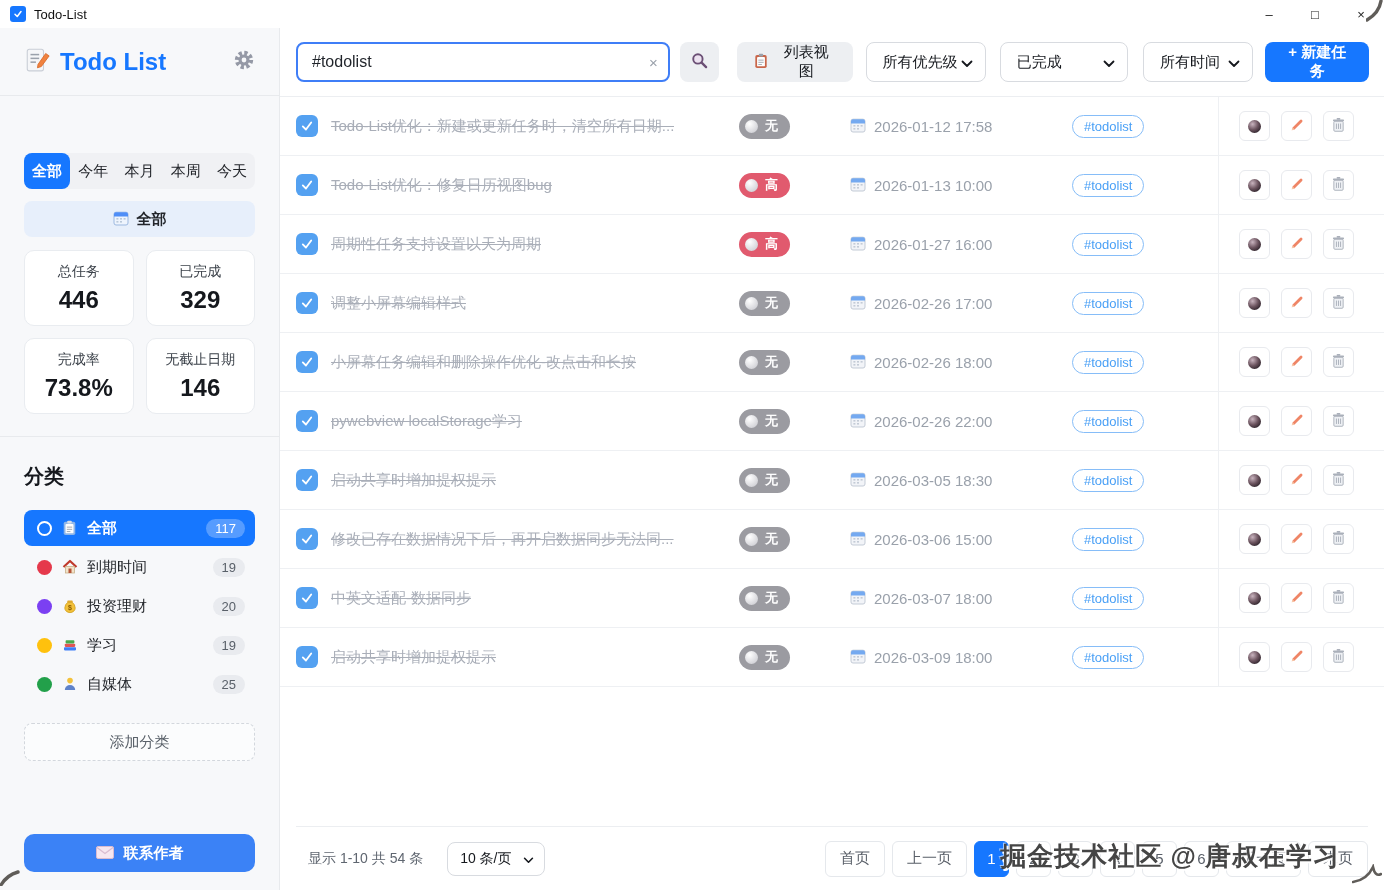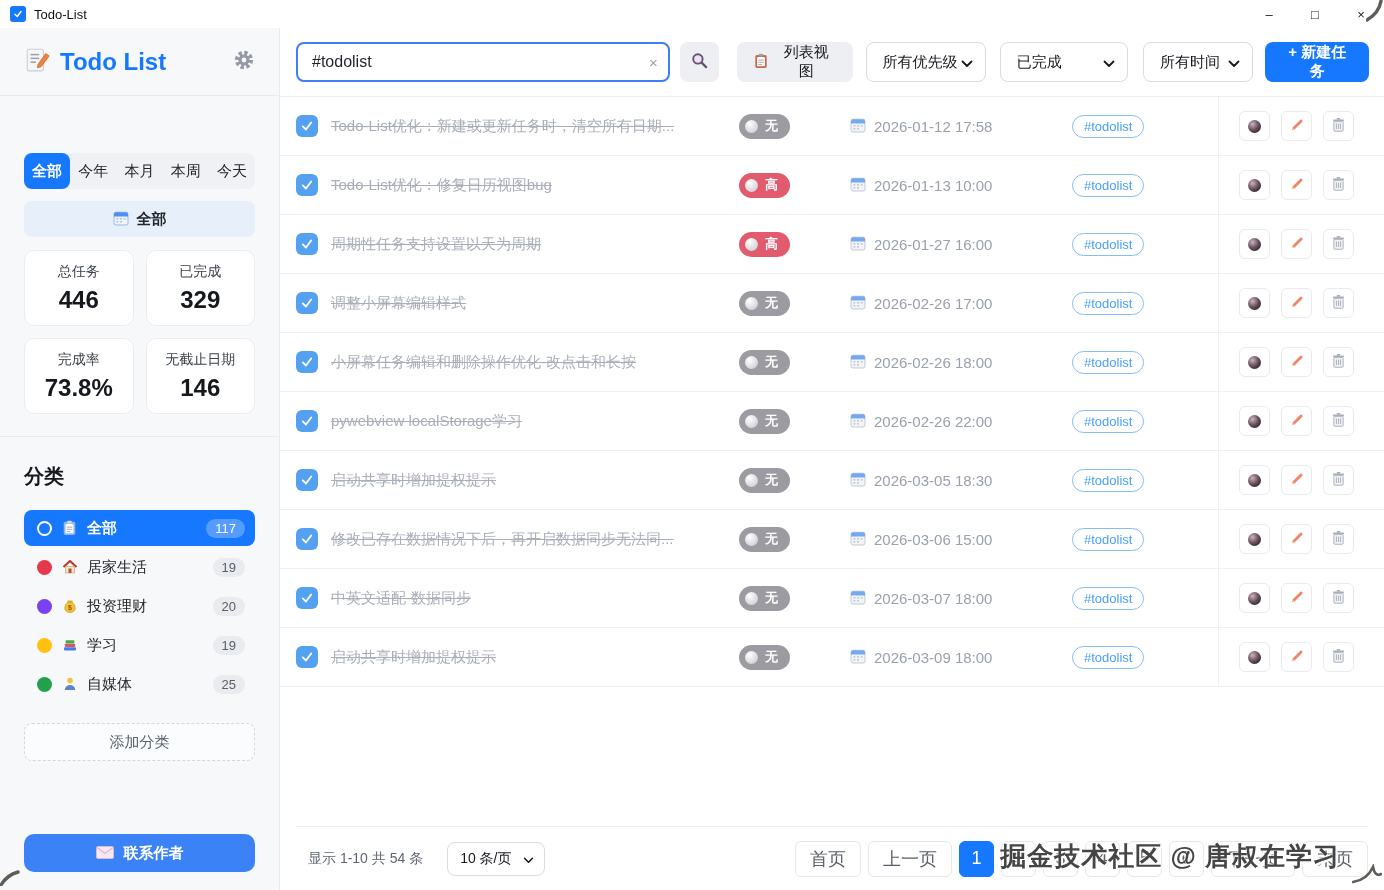--- a/index.html
+++ b/index.html
@@ -102,21 +102,21 @@
   .abtn { width:31px; height:30px; border:1px solid #e8eaee; background:#fff; border-radius:6px;
     display:flex; align-items:center; justify-content:center; }
   .eye-ball { width:13px; height:13px; border-radius:50%;
     background:radial-gradient(circle at 35% 32%, #c9b4bf, #6d5560 45%, #2e232b 80%); }
 
   .footer { margin:auto 16px 0; border-top:1px solid #eceef1; height:64px; display:flex; align-items:center; }
   .pg-summary { font-size:14px; color:#5f6670; padding-left:12px; }
   .page-size { width:98px; height:34px; margin-left:24px; padding:0 10px 0 12px; font-size:14px; }
   .pager { margin-left:auto; display:flex; gap:7px; align-items:center; }
   .pg-btn { height:36px; border:1px solid #e5e8ec; background:#fff; border-radius:6px; color:#595f68;
-    font-size:18px; font-family:inherit; padding:0 14px; }
+    font-size:15px; font-family:inherit; padding:0 14px; }
   .pg-num { width:35px; padding:0; }
   .pg-btn.active { background:#1677ff; border-color:#1677ff; color:#fff; }
 
   .watermark { position:absolute; right:44px; bottom:16px; z-index:5; font-size:26px; font-weight:bold;
     color:#454545; letter-spacing:1px; white-space:nowrap;
     text-shadow:2px 2px 0 rgba(255,255,255,.95), -1px -1px 0 rgba(255,255,255,.6); pointer-events:none; }
   .flourish { position:absolute; z-index:6; pointer-events:none; }
   .fl-tr { top:0; right:0; }
   .fl-bl { bottom:0; left:0; }
   .fl-br { bottom:2px; right:2px; }
@@ -230,21 +230,21 @@
   </div>
             <div class="cat-item">
     <span class="cat-lead" style="background: rgb(229, 57, 75);"></span>
     <span class="cat-icon">
                 <svg width="16" height="16" viewBox="0 0 16 16">
                   <path d="M1.5 8 L8 2 L14.5 8" fill="none" stroke="#c0392b" stroke-width="2.2" stroke-linejoin="round"></path>
                   <rect x="3.5" y="7.5" width="9" height="6.5" fill="#f2e3c9" stroke="#c8b089" stroke-width="0.8"></rect>
                   <rect x="6.5" y="9.5" width="3" height="4.5" fill="#b65438"></rect>
                 </svg>
               </span>
-    <span class="cat-label">居家生活</span>
+    <span class="cat-label">到期时间</span>
     <span class="cat-count">19</span>
   </div>
             <div class="cat-item">
     <span class="cat-lead" style="background: rgb(123, 64, 242);"></span>
     <span class="cat-icon">
                 <svg width="16" height="16" viewBox="0 0 16 16">
                   <path d="M5.5 4.5 Q3 6.5 2.8 10 a5.2 4.6 0 0 0 10.4 0 Q13 6.5 10.5 4.5 Z" fill="#f3c13a" stroke="#cf9e1b" stroke-width="0.8"></path>
                   <rect x="5.2" y="2.4" width="5.6" height="2.2" rx="1" fill="#e0a92c"></rect>
                   <text x="8" y="11.8" font-size="7" font-weight="bold" text-anchor="middle" fill="#8a5d00">$</text>
                 </svg>

